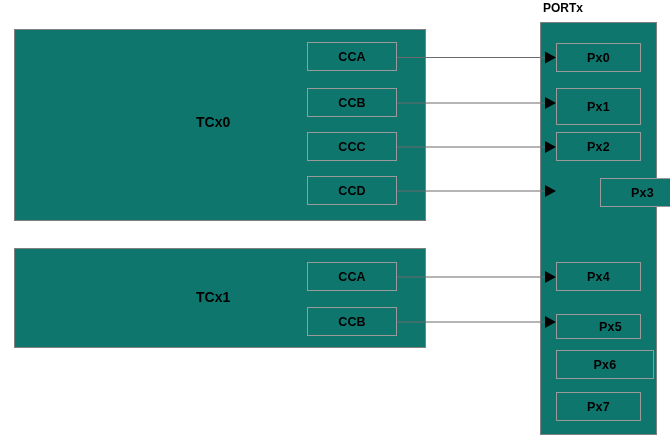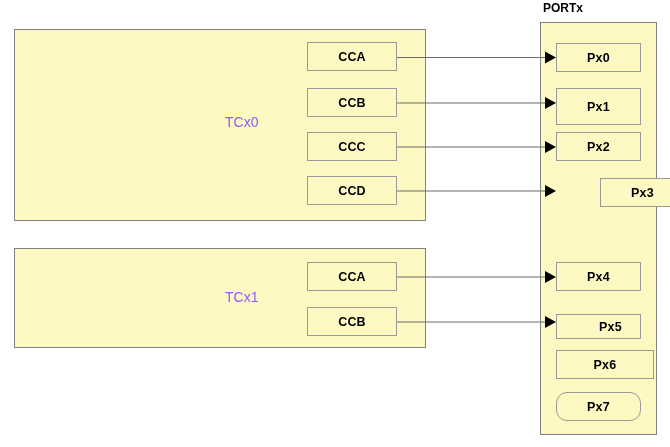--- a/index.html
+++ b/index.html
@@ -17,44 +17,43 @@
   #diagram {
     position: absolute;
     left: 0;
     top: 0;
     width: 670px;
     height: 447px;
   }
   .node {
     position: absolute;
     box-sizing: border-box;
-    background: #fef9c3;
+    background: #0f766e;
   }
   
   .group-box {
     border: 1px solid #808080;
   }
   
   .reg-box {
     border: 1px solid #9a9a9a;
     display: flex;
     align-items: center;
     justify-content: center;
     font-size: 12.5px;
     font-weight: bold;
     color: #000000;
     letter-spacing: 0.2px;
   }
   .group-label {
     position: absolute;
     font-size: 14px;
-    font-weight: normal;
-    color: #8b5cf6;
+    font-weight: bold;
+    color: #000000;
     white-space: nowrap;
-    margin-left: 29px;
   }
   .port-title {
     position: absolute;
     font-size: 12px;
     font-weight: bold;
     color: #000000;
     white-space: nowrap;
   }
   svg.wires {
     position: absolute;
@@ -95,21 +94,21 @@
   <div class="port-title" style="left:543px; top:1px;">PORTx</div>
   <div class="node group-box" style="left:540px; top:22px; width:117px; height:413px;"></div>
 
   <div class="node reg-box" style="left:556px; top:43px; width:85px; height:29px;">Px0</div>
   <div class="node reg-box" style="left:556px; top:88px; width:85px; height:37px;">Px1</div>
   <div class="node reg-box" style="left:556px; top:132px; width:85px; height:29px;">Px2</div>
   <div class="node reg-box" style="left:556px; top:178px; width:85px; height:29px;margin-left:44px;">Px3</div>
   <div class="node reg-box" style="left:556px; top:262px; width:85px; height:29px;">Px4</div>
   <div class="node reg-box" style="left:556px; top:314px; width:85px; height:25px;padding-left:24px;">Px5</div>
   <div class="node reg-box" style="left:556px; top:350px; width:98px; height:29px;">Px6</div>
-  <div class="node reg-box" style="left:556px; top:392px; width:85px; height:29px;border-radius:11px;">Px7</div>
+  <div class="node reg-box" style="left:556px; top:392px; width:85px; height:29px;">Px7</div>
 
   <svg class="wires" viewBox="0 0 670 447">
 
     <g>
       <line class="wire" x1="397" y1="57.5" x2="546" y2="57.5"></line>
       <polygon class="arrow-head" points="545,51.5 556,57.5 545,63.5"></polygon>
     </g>
 
     <g>
       <line class="wire" x1="397" y1="103" x2="546" y2="103"></line>

